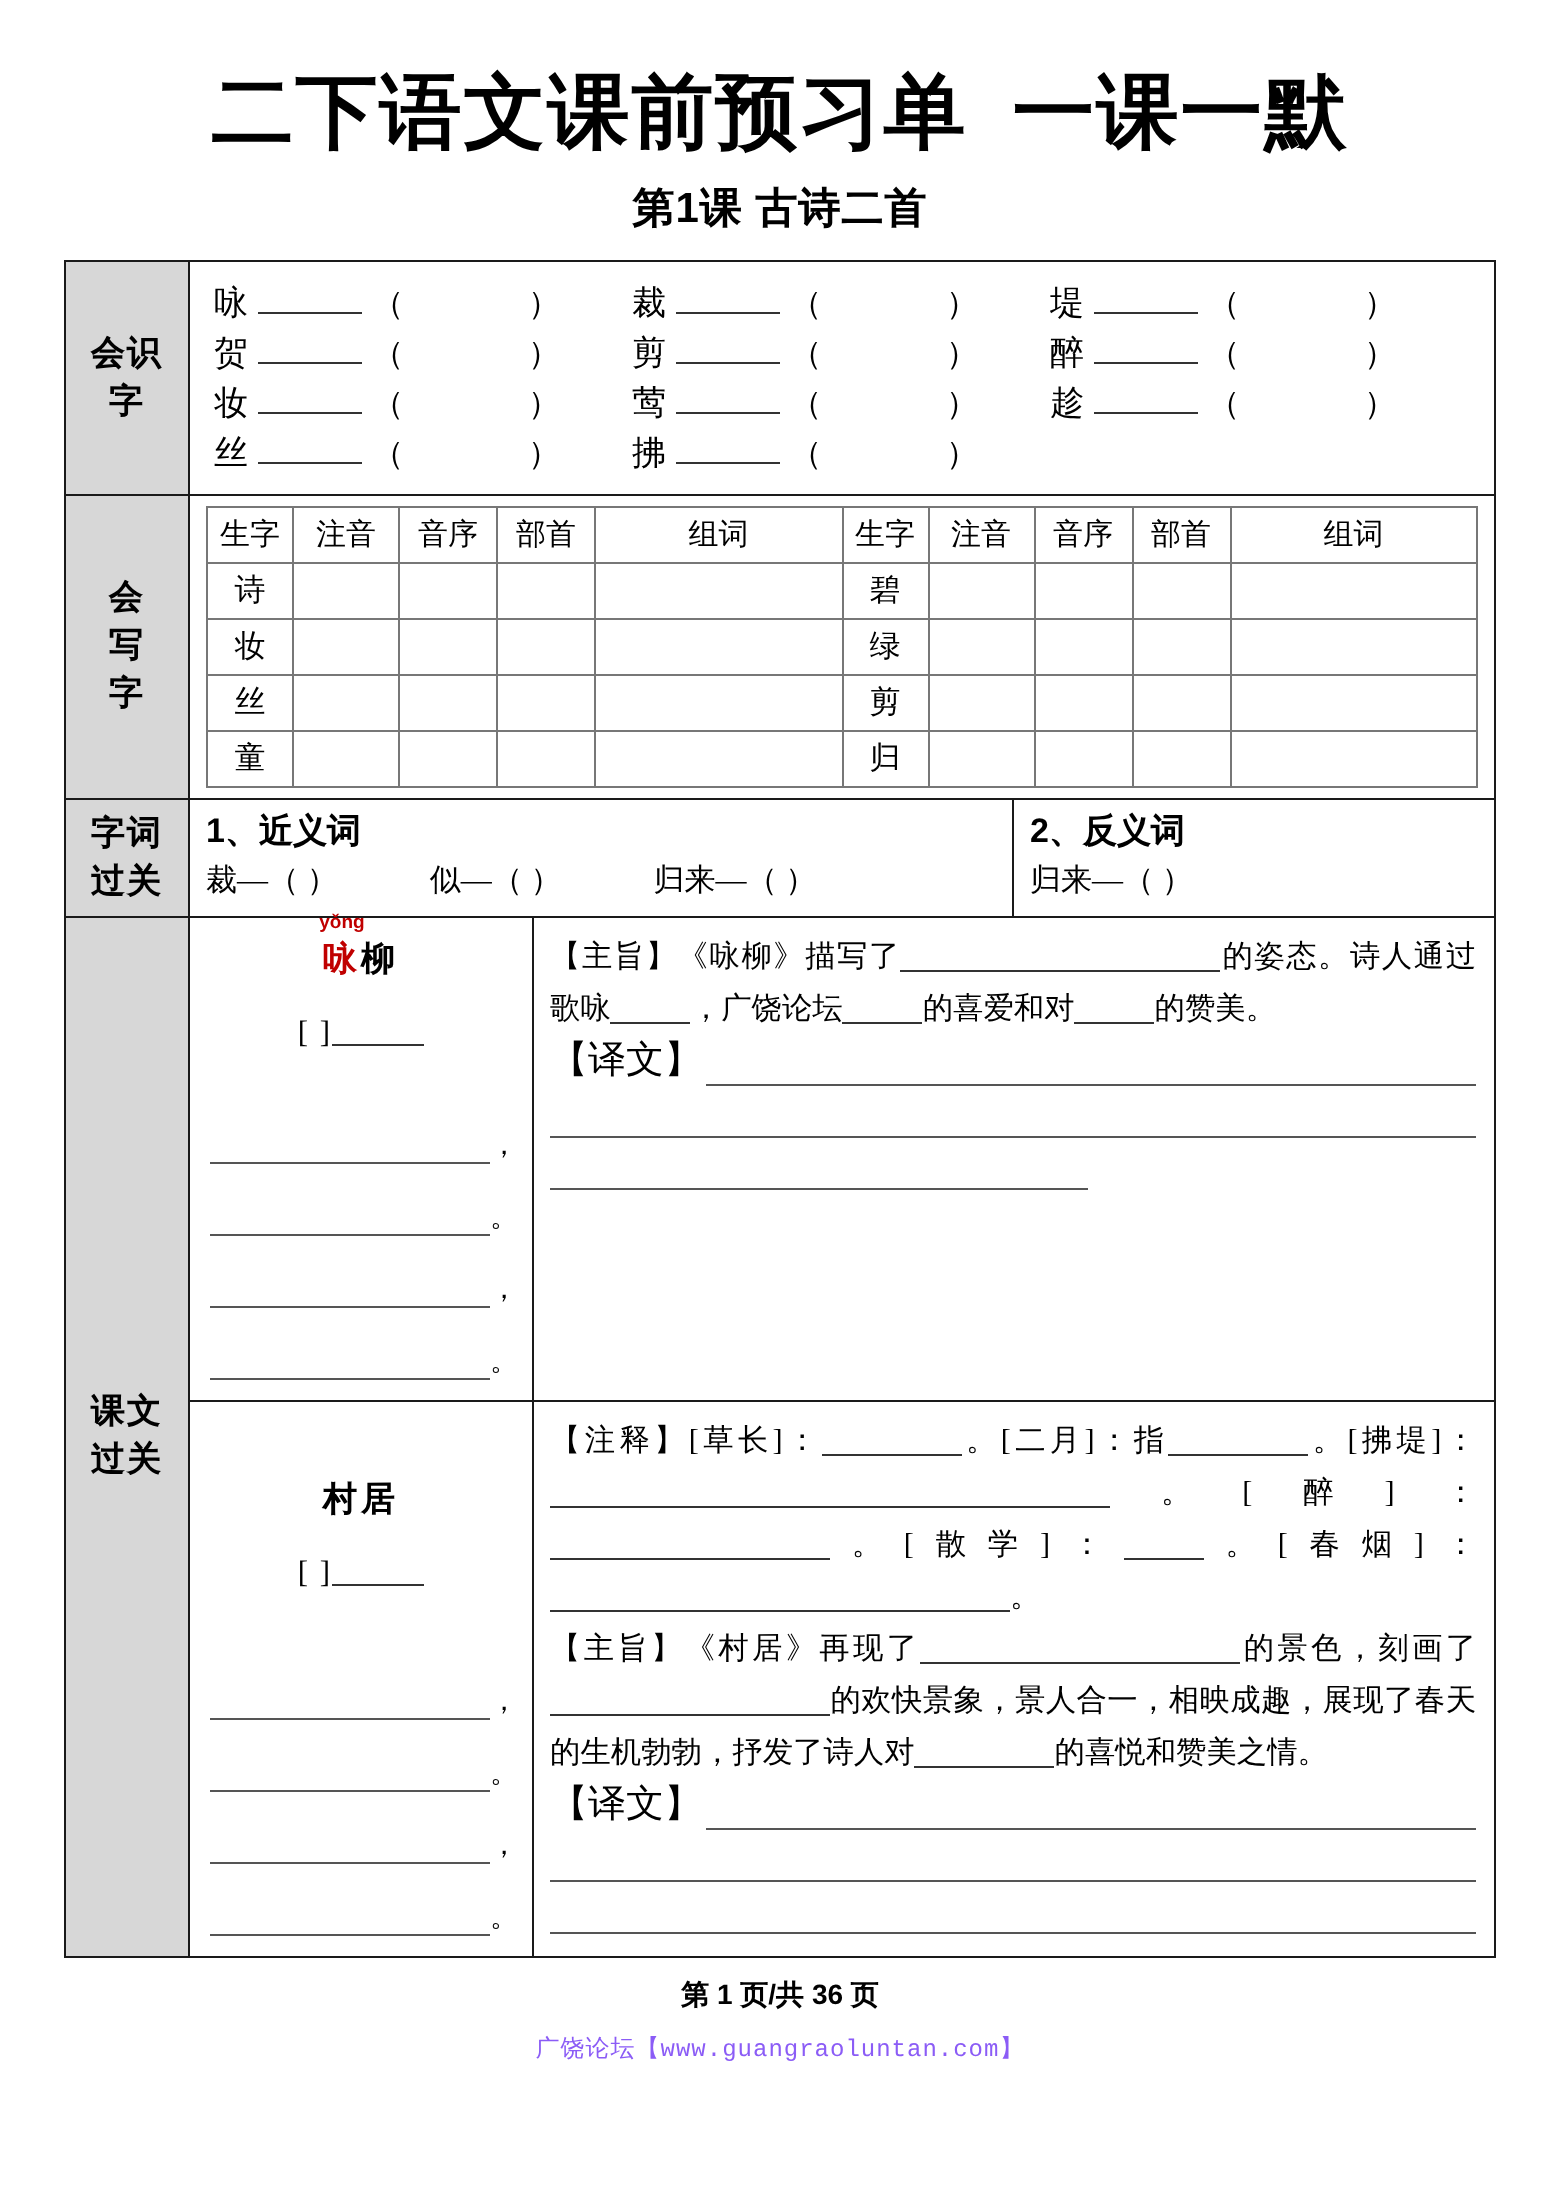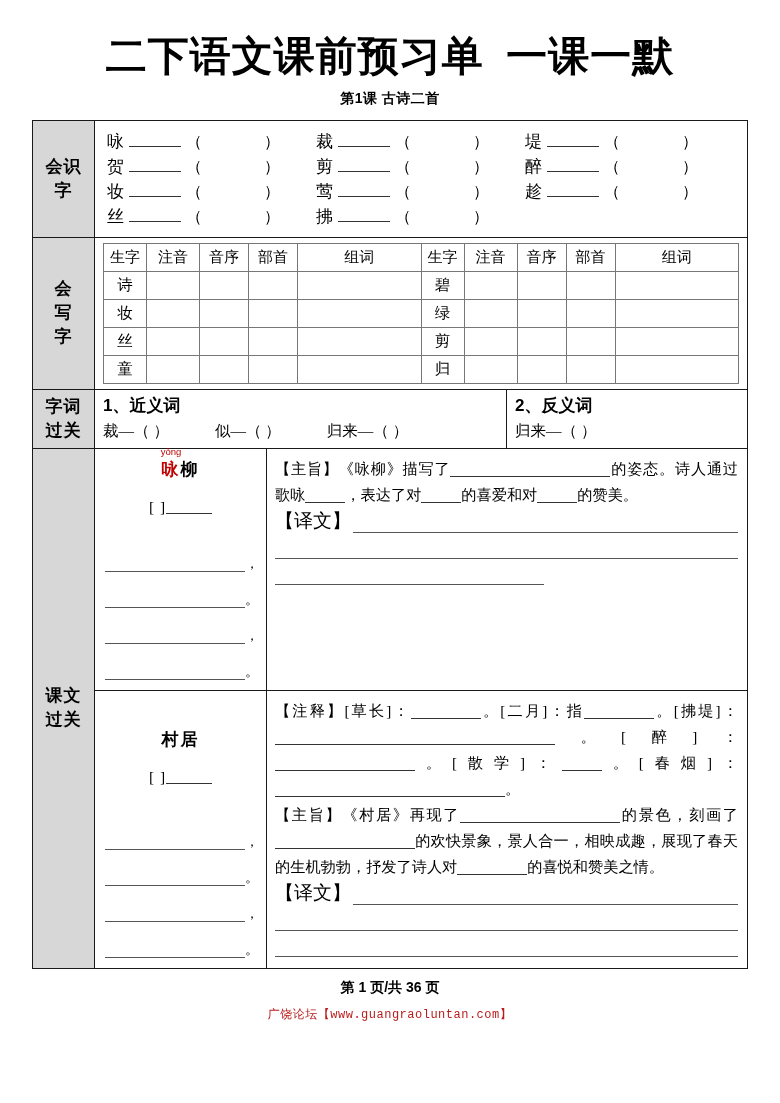--- a/index.html
+++ b/index.html
@@ -20,21 +20,21 @@
     font-size:41px;
     letter-spacing:1px;
     margin:34px 0 0 0;
     line-height:1.12;
     white-space:pre;
   }
   .doc-subtitle{
     text-align:center;
     font-family:"Liberation Sans","DejaVu Sans",sans-serif;
     font-weight:bold;
-    font-size:14px;
+    font-size:21px;
     margin:10px 0 12px 0;
     letter-spacing:.5px;
   }
 
   
   .sheet{
     position:relative;
     margin:0 auto;
     width:716px;
     border:1.3px solid #1a1a1a;
@@ -178,21 +178,21 @@
   .poem-title .rubyw{
     display:inline-block;
     position:relative;
     color:#c00000;
   }
   .poem-title .rubyw .py{
     position:absolute;
     top:-12px;left:50%;
     transform:translateX(-50%);
     font-size:9.5px;
-    font-weight:normal;
+    font-weight:bold;
     color:#c00000;
     letter-spacing:0;
     line-height:1;
     white-space:nowrap;
   }
   .poem-title .plain{color:#000;}
   .poem-author{
     text-align:center;
     font-size:15.5px;
     margin-top:17px;
@@ -263,21 +263,21 @@
     text-align:center;
     font-family:"Liberation Sans","DejaVu Sans",sans-serif;
     font-weight:bold;
     font-size:14px;
     margin-top:10px;
   }
   .watermark{
     text-align:center;
     font-family:"Liberation Mono","DejaVu Sans Mono",monospace;
     font-size:12px;
-    color:#b91c1c;
+    color:#8b5cf6;
     margin-top:9px;
     letter-spacing:.5px;
   }
 </style>
 </head>
 <body>
 
 <div class="page">
 
   <div class="doc-title">二下语文课前预习单  一课一默</div>
@@ -515,21 +515,21 @@
               </div>
               <div class="pline">
                 <span class="rule"></span>
                 <span class="pun">。</span>
               </div>
             </div>
           </div>
 
           <div class="poem-right">
 
-            <div class="tx"><span class="tag">【主旨】</span><span>《咏柳》描写了</span><span class="bl w160"></span><span>的姿态。诗人通过歌咏</span><span class="bl w40"></span><span>，表达了对</span><span class="bl w40"></span><span>的喜爱和对</span><span class="bl w40"></span><span>的赞美。</span></div>
+            <div class="tx"><span class="tag">【主旨】</span><span>《咏柳》描写了</span><span class="bl w160"></span><span>的姿态。诗人通过歌咏</span><span class="bl w40"></span><span>，广饶论坛</span><span class="bl w40"></span><span>的喜爱和对</span><span class="bl w40"></span><span>的赞美。</span></div>
 
             <div class="tl-first">
               <span class="lbl">【译文】</span>
               <span class="rule"></span>
             </div>
             <div class="fullrule"></div>
             <div class="fullrule short"></div>
           </div>
         </div>
 

